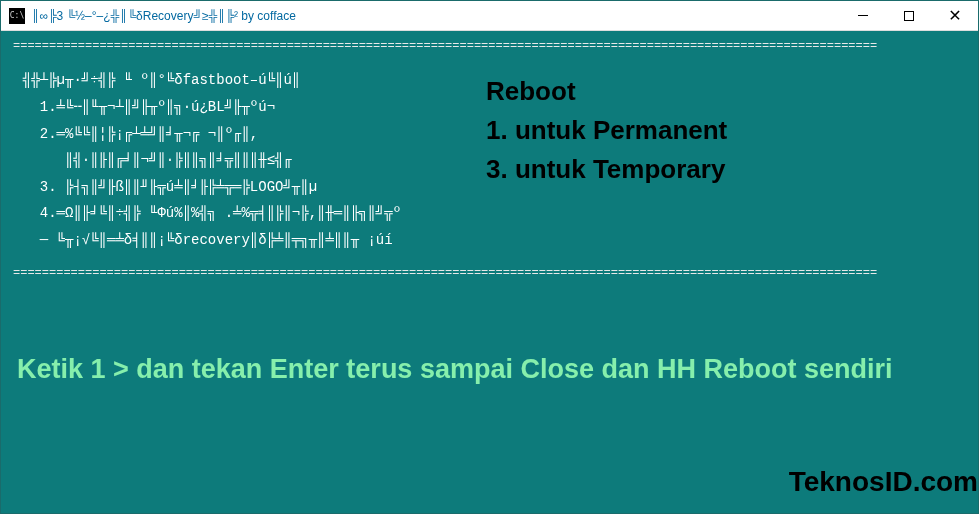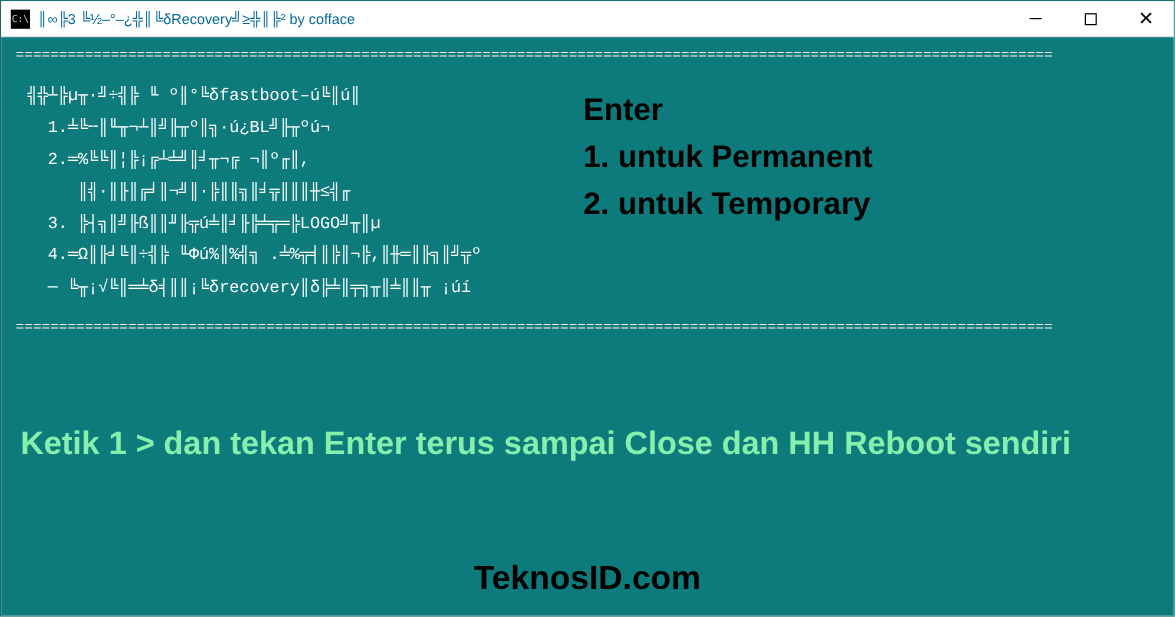--- a/index.html
+++ b/index.html
@@ -136,21 +136,21 @@
       font-weight: bold;
       font-size: 27px;
       line-height: 1.4;
     }
     
     .overlay-brand {
       position: absolute;
       bottom: 15px;
       left: 0;
       right: 0;
-      text-align: center;
+      text-align: right;
       color: #000000;
       font-family: "Segoe UI", Arial, sans-serif;
       font-weight: bold;
       font-size: 28px;
     }
     
     .minimize-line {
       width: 10px;
       height: 1px;
       background: #000;
@@ -198,23 +198,23 @@
       <div class="console-line">  2.═%╚╚║¦╠¡╔┴╧╝║╛╥¬╔ ¬║º╓║,</div>
       <div class="console-line">     ║╣·║╟║╔╛║¬╝║·╠║║╗║╛╦║║║╫≤╣╓</div>
       <div class="console-line">  3. ╠┤╗║╝╟ß║║╜╟╦ú╧║╛╟╠╧╦═╠LOGO╝╥║µ</div>
       <div class="console-line">  4.═Ω║╟╛╚║÷╣╠ ╙Φú%║%╣╗ .╧%╦╡║╠║¬╠,║╫═║╟╗║╝╦º</div>
       <div class="console-line">  ─ ╚╥¡√╚║═╧δ╡║║¡╚δrecovery║δ╠╧║╤╗╥║╧║║╥ ¡úí</div>
     </div>
 
     <div class="divider-line divider-bottom">========================================================================================================================</div>
 
     <div class="overlay-instructions">
-      <div class="overlay-heading">Enter</div>
+      <div class="overlay-heading">Reboot</div>
       <div class="overlay-option">1. untuk Permanent</div>
-      <div class="overlay-option">2. untuk Temporary</div>
+      <div class="overlay-option">3. untuk Temporary</div>
     </div>
 
     <div class="overlay-main-instruction">Ketik 1 &gt; dan tekan Enter terus sampai Close dan HH Reboot sendiri</div>
 
     <div class="overlay-brand">TeknosID.com</div>
 
   </div>
 
 </div>
 

